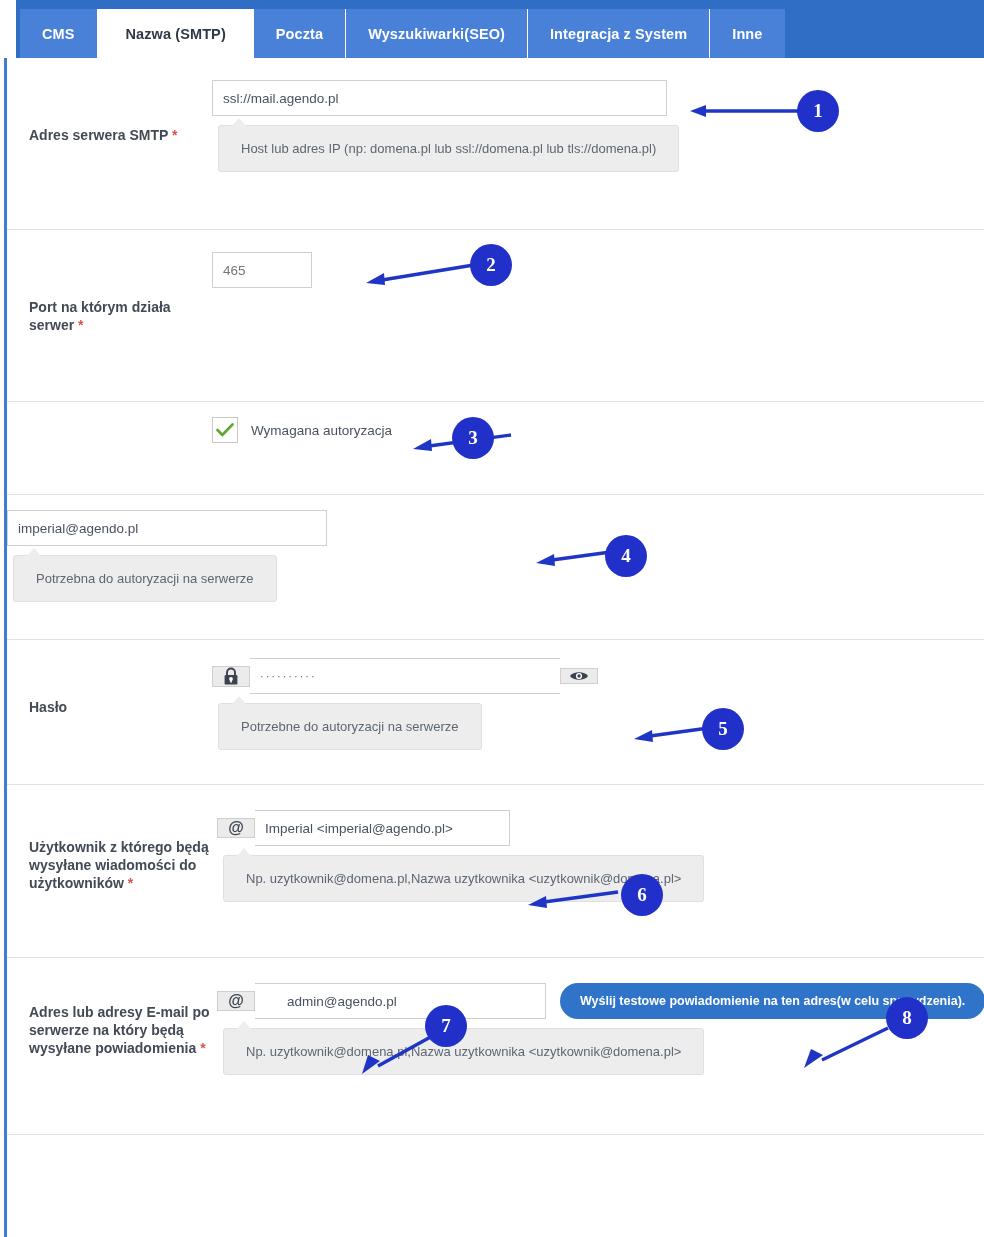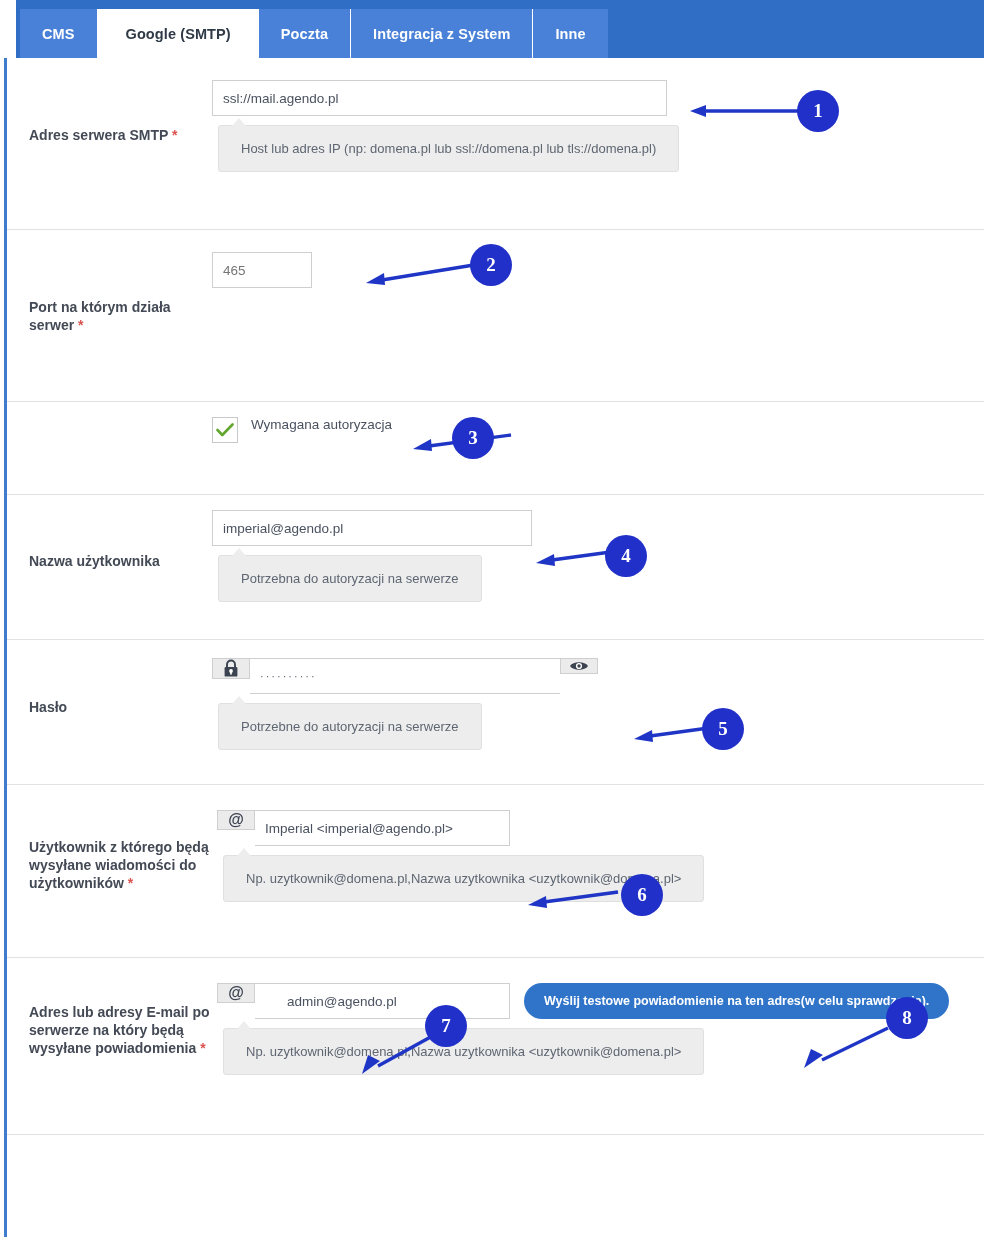--- a/index.html
+++ b/index.html
@@ -83,38 +83,38 @@
   }
   .lbl .req { color: #d9534f; font-weight: bold; }
 
   .fieldcol {
     flex: 1 1 auto;
     position: relative;
     padding-top: 22px;
   }
 
   
-  .inputline { display: flex; align-items: flex-start; }
+  .inputline { display: flex; align-items: center; }
   .txt {
     border: 1px solid #cfcfcf;
     background: #ffffff;
     height: 36px;
     font-family: "Liberation Sans", sans-serif;
     font-size: 13.5px;
     color: #4a5260;
     padding: 0 10px;
     outline: none;
   }
   .txt.ph { color: #0f172a; }
   .txt.w-host { width: 455px; }
   .txt.w-port { width: 100px; }
   .txt.w-user { width: 320px; }
   .txt.w-pass { width: 310px; border-left: none; border-right: none; letter-spacing: 2px; color: #5b6372; font-size: 11px; }
   .txt.w-from { width: 255px; border-left: none; }
-  .txt.w-notify { width: 255px; border-left: none; padding-left: 32px; }
+  .txt.w-notify { width: 291px; border-left: none; padding-left: 32px; }
 
   .addon {
     width: 38px;
     border: 1px solid #cfcfcf;
     background: #ebebeb;
     display: flex;
     align-items: center;
     justify-content: center;
     color: #3b4250;
     font-size: 16px;
@@ -149,21 +149,21 @@
     position: absolute;
     left: 12px; top: -9px;
     width: 16px; height: 9px;
     background: #dcdcdc;
     clip-path: polygon(50% 0%, 100% 100%, 0% 100%);
     z-index: -1;
   }
   .hintwrap { padding-left: 6px; }
 
   
-  .checkline { display: flex; align-items: flex-start; gap: 13px; }
+  .checkline { display: flex; align-items: center; gap: 13px; }
   .cbox {
     width: 26px; height: 26px;
     border: 1px solid #c8c8c8;
     background: #ffffff;
     display: flex; align-items: center; justify-content: center;
     cursor: pointer;
   }
   .cbox svg { display: block; }
   .cblabel { font-size: 13.5px; color: #4a5260; }
 
@@ -202,24 +202,27 @@
 </style>
 </head>
 <body>
 
 <div class="tabbar">
   <div class="tabstrip">
     <div class="tab">
       <span>CMS</span>
     </div>
     <div class="tab active">
-      <span>Google (SMTP)</span>
+      <span>Nazwa (SMTP)</span>
     </div>
     <div class="tab">
       <span>Poczta</span>
+    </div>
+    <div class="tab">
+      <span>Wyszukiwarki(SEO)</span>
     </div>
     <div class="tab">
       <span>Integracja z System</span>
     </div>
     <div class="tab">
       <span>Inne</span>
     </div>
   </div>
 </div>
 
@@ -260,23 +263,20 @@
               <path d="M1.5 7 L6.3 12 L16.5 1.5" fill="none" stroke="#62a630" stroke-width="2.6" stroke-linecap="round" stroke-linejoin="round"></path>
             </svg>
           </span>
         </div>
         <span class="cblabel">Wymagana autoryzacja</span>
       </div>
     </div>
   </div>
 
   <div class="row" style="height:145px;">
-    <div class="lbl" style="padding-top:57px;">
-      <span>Nazwa użytkownika</span>
-    </div>
     <div class="fieldcol" style="padding-top:15px;">
       <div class="inputline">
         <input class="txt w-user" type="text" value="imperial@agendo.pl" style="">
       </div>
       <div class="hintwrap">
         <div class="hint">Potrzebna do autoryzacji na serwerze</div>
       </div>
     </div>
   </div>
 

